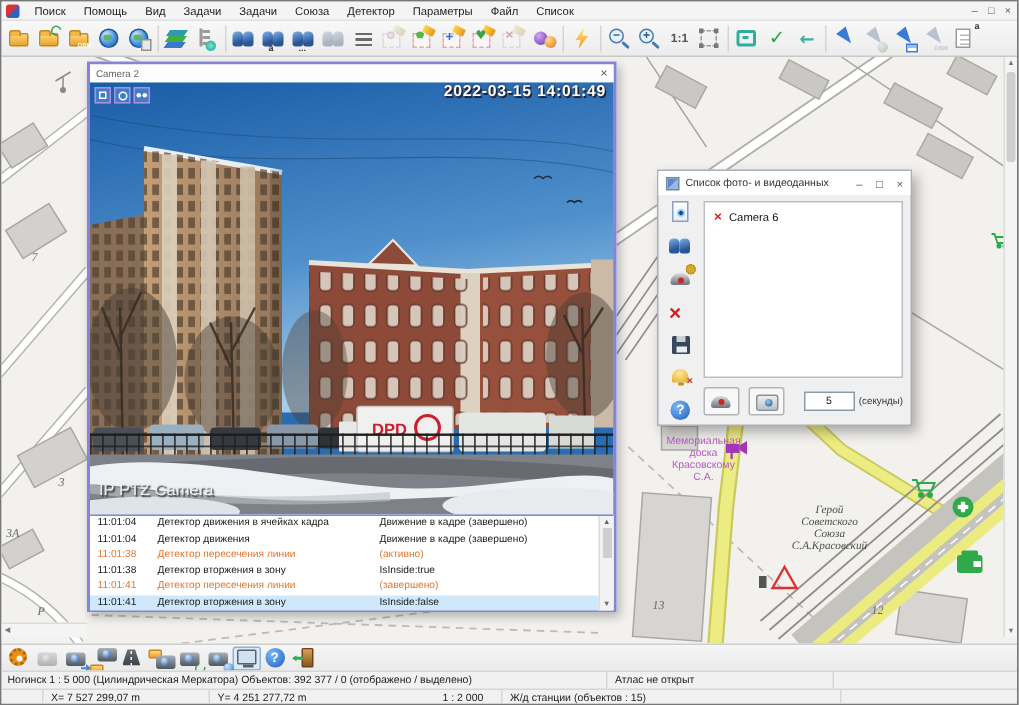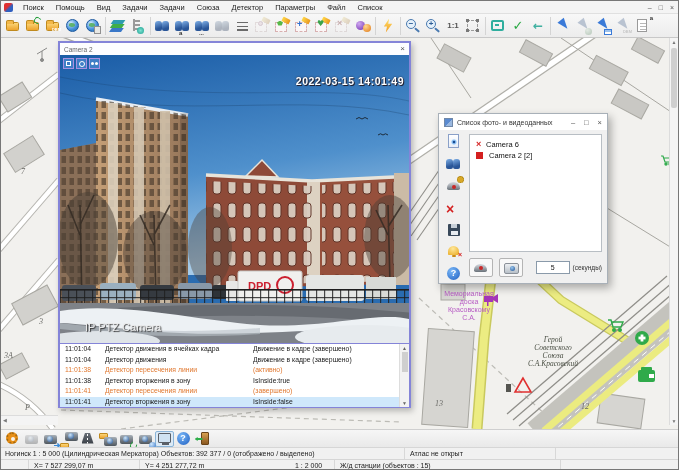--- a/index.html
+++ b/index.html
@@ -102,22 +102,22 @@
   
   .camwin{position:absolute;left:57px;top:40px;width:353px;height:367px;border:2px solid #8484d8;background:#fff;box-shadow:2px 3px 6px rgba(0,0,0,.25);}
   .cam-title{height:12px;background:#fdfdff;display:flex;align-items:center;font-size:6.5px;color:#666;padding:0 4px;}
   .cam-close{margin-left:auto;color:#555;font-size:8px;line-height:10px;}
   .cam-video{position:relative;width:349px;height:288px;overflow:hidden;background:#2a6cb0;}
   .vicbar{position:absolute;left:3px;top:3px;display:flex;}
   .vic{width:11px;height:11px;border:1px solid #a890e0;background:#3f7ec6;display:flex;align-items:center;justify-content:center;margin-right:2px;}
   .vfs{width:5px;height:5px;border:1px solid #fff;}
   .vrot{width:6px;height:6px;border:1.5px solid #fff;border-radius:50%;}
   .vbin{width:3px;height:3px;background:#fff;border-radius:50%;box-shadow:4px 0 0 #fff;margin-right:4px;}
-  .timestamp{position:absolute;right:5px;top:20px;font:bold 10.5px "Liberation Sans",sans-serif;color:#fff;text-shadow:1px 1px 0 #223,0 0 2px #223;letter-spacing:.5px;}
-  .camlabel{position:absolute;left:25px;bottom:10px;font:11px "Liberation Sans",sans-serif;color:#ececec;text-shadow:1px 1px 1px #333;}
+  .timestamp{position:absolute;right:5px;top:0;font:bold 10.5px "Liberation Sans",sans-serif;color:#fff;text-shadow:1px 1px 0 #223,0 0 2px #223;letter-spacing:.5px;}
+  .camlabel{position:absolute;left:6px;bottom:10px;font:11px "Liberation Sans",sans-serif;color:#ececec;text-shadow:1px 1px 1px #333;}
   .cam-log{position:relative;width:349px;height:63px;border-top:1px solid #8484d8;background:#fff;font-size:6.8px;color:#1a1a1a;}
   .logrow{position:relative;height:10.5px;line-height:10.5px;white-space:nowrap;}
   .logrow .t{position:absolute;left:5px;}
   .logrow .e{position:absolute;left:45px;}
   .logrow .s{position:absolute;left:193px;}
   .logrow.orange{color:#e07830;}
   .logrow.selected{background:#cfe8fb;}
   .logscroll{position:absolute;right:0;top:0;width:10px;height:63px;background:#f2f2f2;border-left:1px solid #ddd;font-size:5px;color:#666;text-align:center;}
   .logscroll .a1{position:absolute;top:1px;left:0;right:0;}
   .logscroll .a2{position:absolute;bottom:1px;left:0;right:0;}
@@ -669,25 +669,20 @@
       <span class="i">
           <span class="ichelp"></span>
         </span>
     </div>
     <div class="dlg-list">
       <div style="height:4px"></div>
       <div class="dlg-item">
         <span class="mk-x">×</span>
         <span>Camera 6</span>
       </div>
-      <div class="dlg-item">
-        <span class="mk-sq"></span>
-          <span class="mk-pad"></span>
-        <span>Camera 2 [2]</span>
-      </div>
     </div>
     <div class="dlg-bottom">
       <div class="dbtn">
           <span class="icdome" style="left:4px;top:5px"></span>
         </div>
       <div class="dbtn">
           <span class="iccamp"></span>
         </div>
       <div class="seconds">
         <div class="sec-input">5</div>

